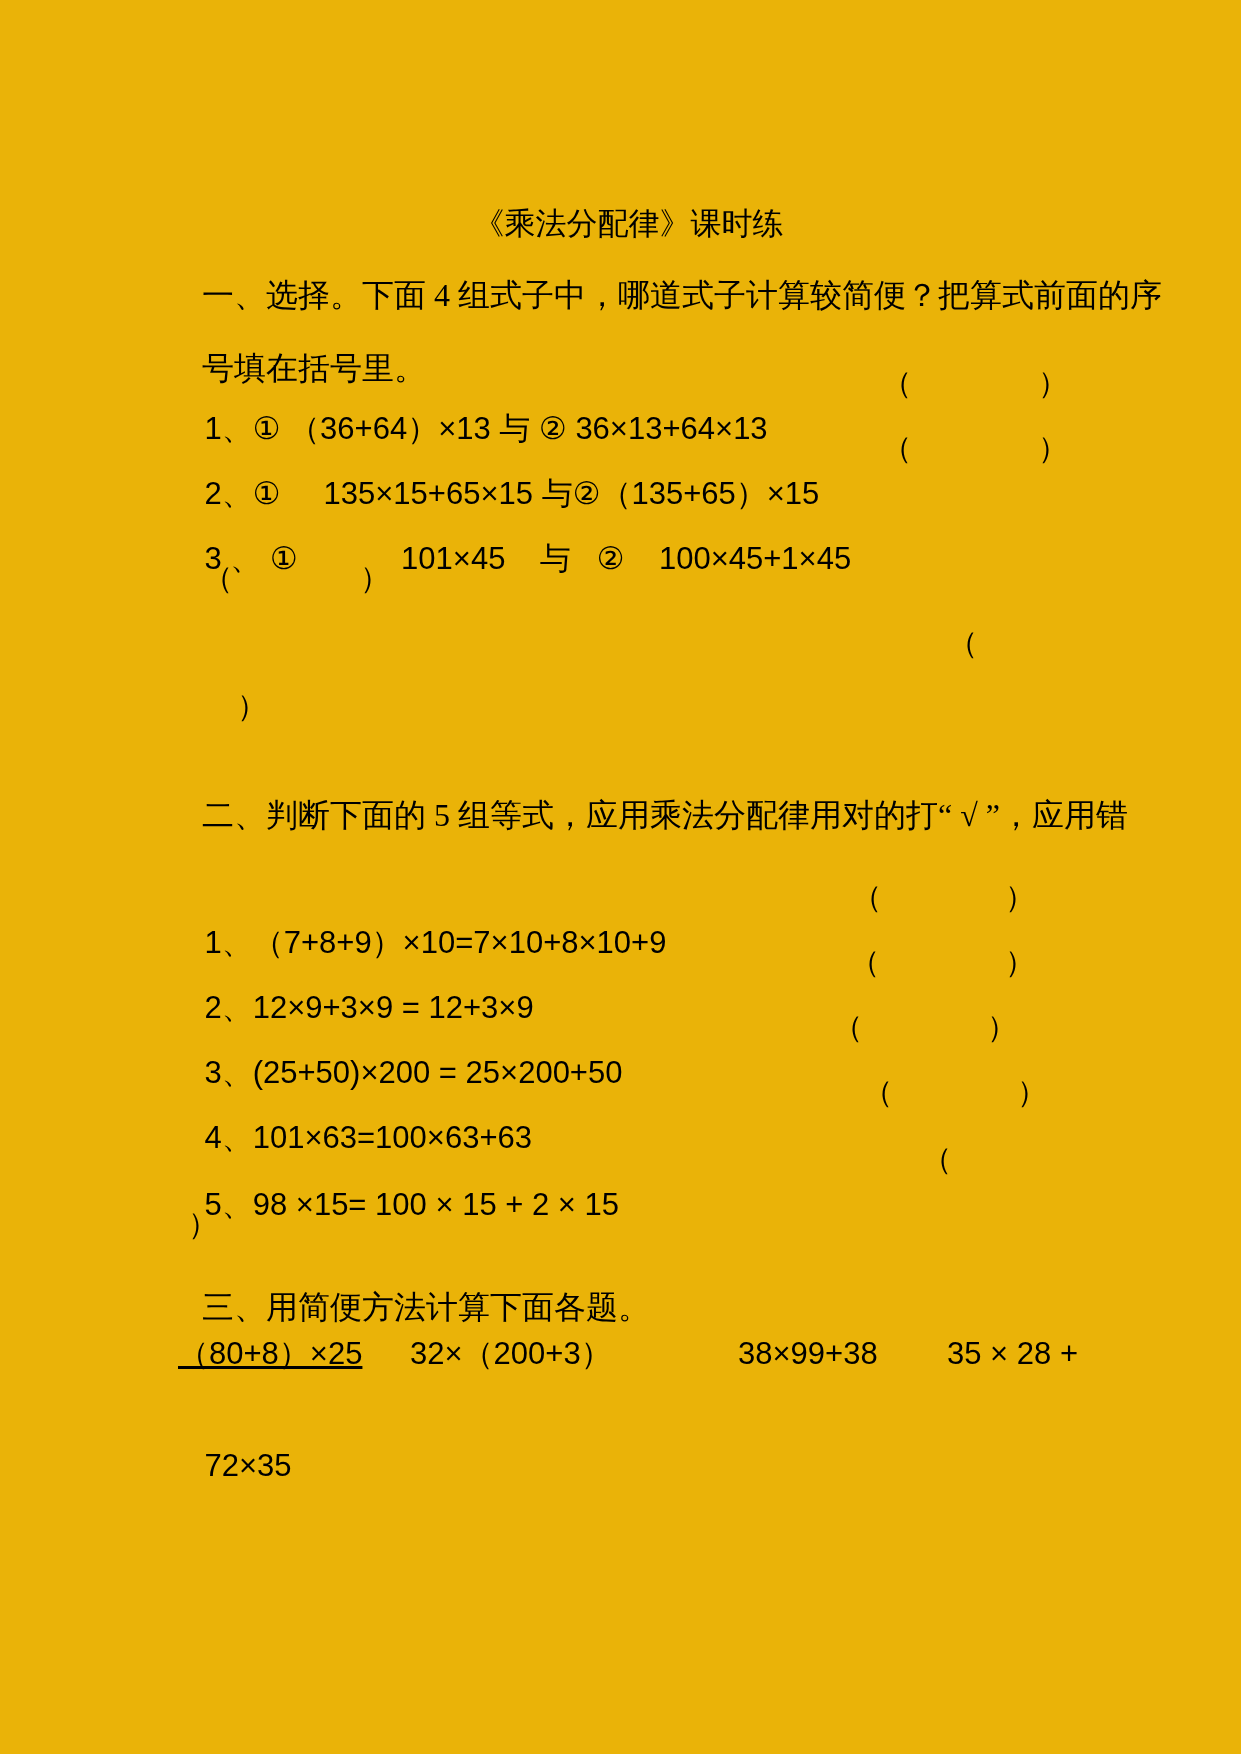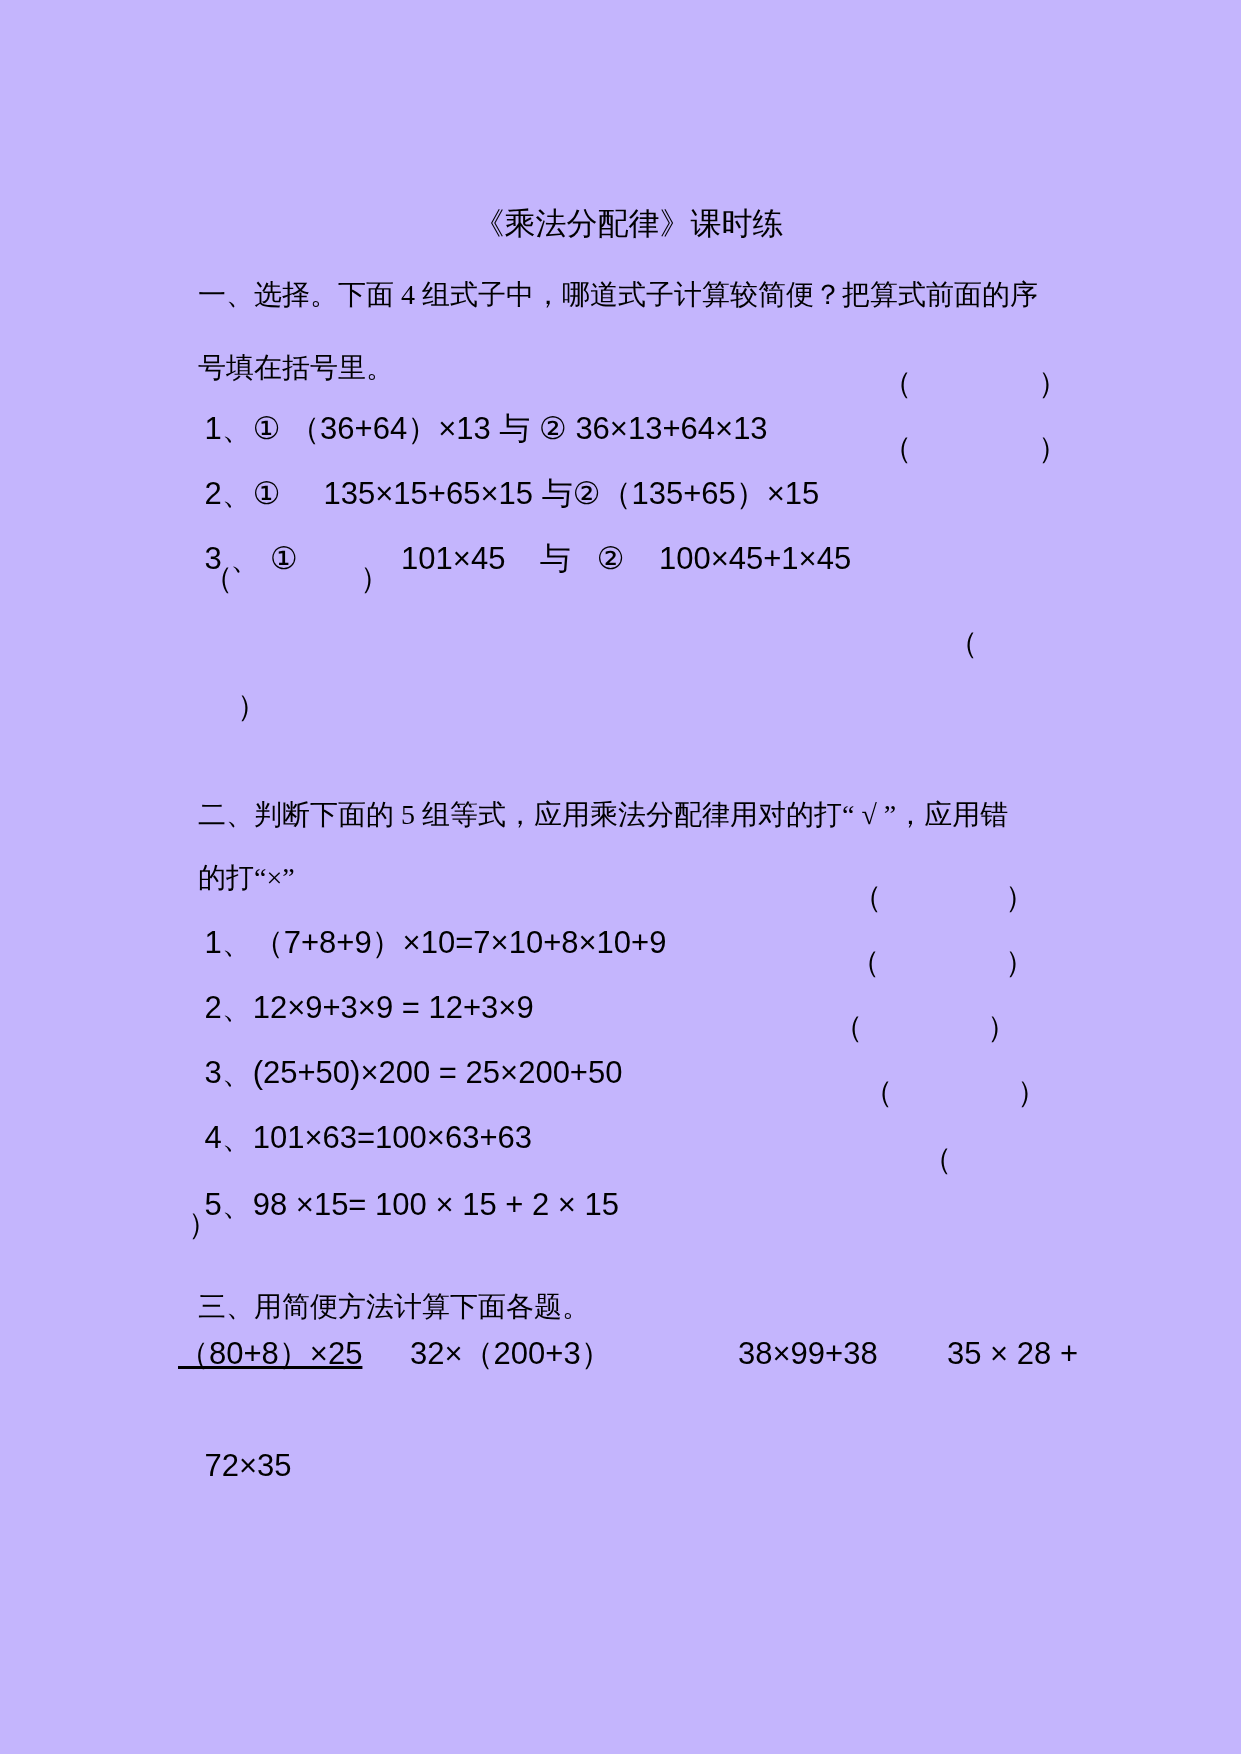--- a/index.html
+++ b/index.html
@@ -1,21 +1,21 @@
 <!DOCTYPE html>
 <html><head>
 <meta charset="utf-8">
 <style>
   html, body { margin: 0; padding: 0; background: #e8e8e8; }
   .page {
     position: relative;
     width: 1241px;
     height: 1754px;
     margin: 0 auto;
-    background: #c4b5fd;
+    background: #eab308;
     color: #000000;
     overflow: hidden;
   }
   .line {
     position: absolute;
     left: 170px;
     right: 60px;
     height: 46px;
     line-height: 46px;
     white-space: pre;
@@ -23,21 +23,21 @@
   .title-line {
     position: absolute;
     left: 0; right: 0;
     text-align: center;
     height: 48px;
     line-height: 48px;
     white-space: pre;
   }
   .serif {
     font-family: "Liberation Serif", "DejaVu Serif", serif;
-    font-size: 28px;
+    font-size: 32px;
   }
   .title-text {
     font-family: "Liberation Serif", "DejaVu Serif", serif;
     font-size: 31px;
   }
   .expr {
     font-family: "Liberation Sans", "DejaVu Sans", sans-serif;
     font-size: 31px;
   }
   .paren {
@@ -92,23 +92,20 @@
   <div class="line expr" style="top:620px;">
     <span class="paren" style="left:778px;">（</span>
   </div>
   <div class="line expr" style="top:683px;">
     <span class="paren" style="left:67px;">）</span>
   </div>
 
   <div class="line serif" style="top:746px;">
     <span>二、判断下面的 5 组等式，应用乘法分配律用对的打“ √ ”，应用错</span>
   </div>
-  <div class="line serif" style="top:809px;">
-    <span>的打“×”</span>
-  </div>
 
   <div class="line expr" style="top:874px;">
     <span>1、（7+8+9）×10=7×10+8×10+9</span>
     <span class="paren" style="left:682px;">（</span>
     <span class="paren" style="left:835px;">）</span>
   </div>
 
   <div class="line expr" style="top:939px;">
     <span>2、12×9+3×9 = 12+3×9</span>
     <span class="paren" style="left:680px;">（</span>

